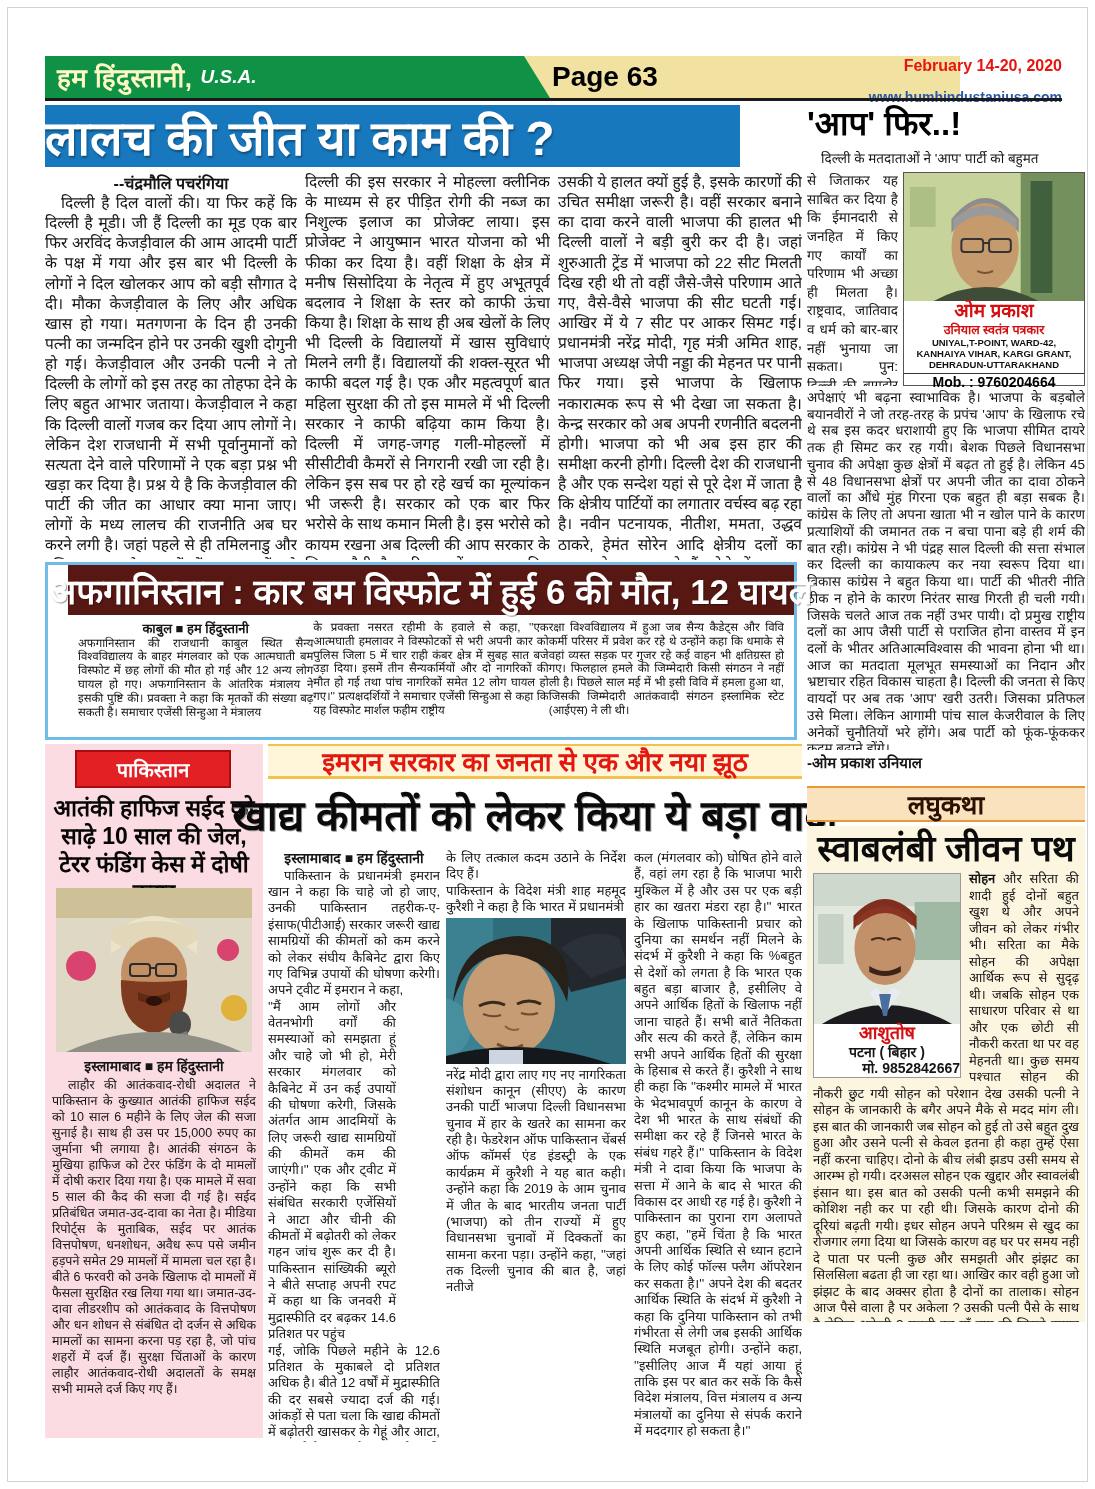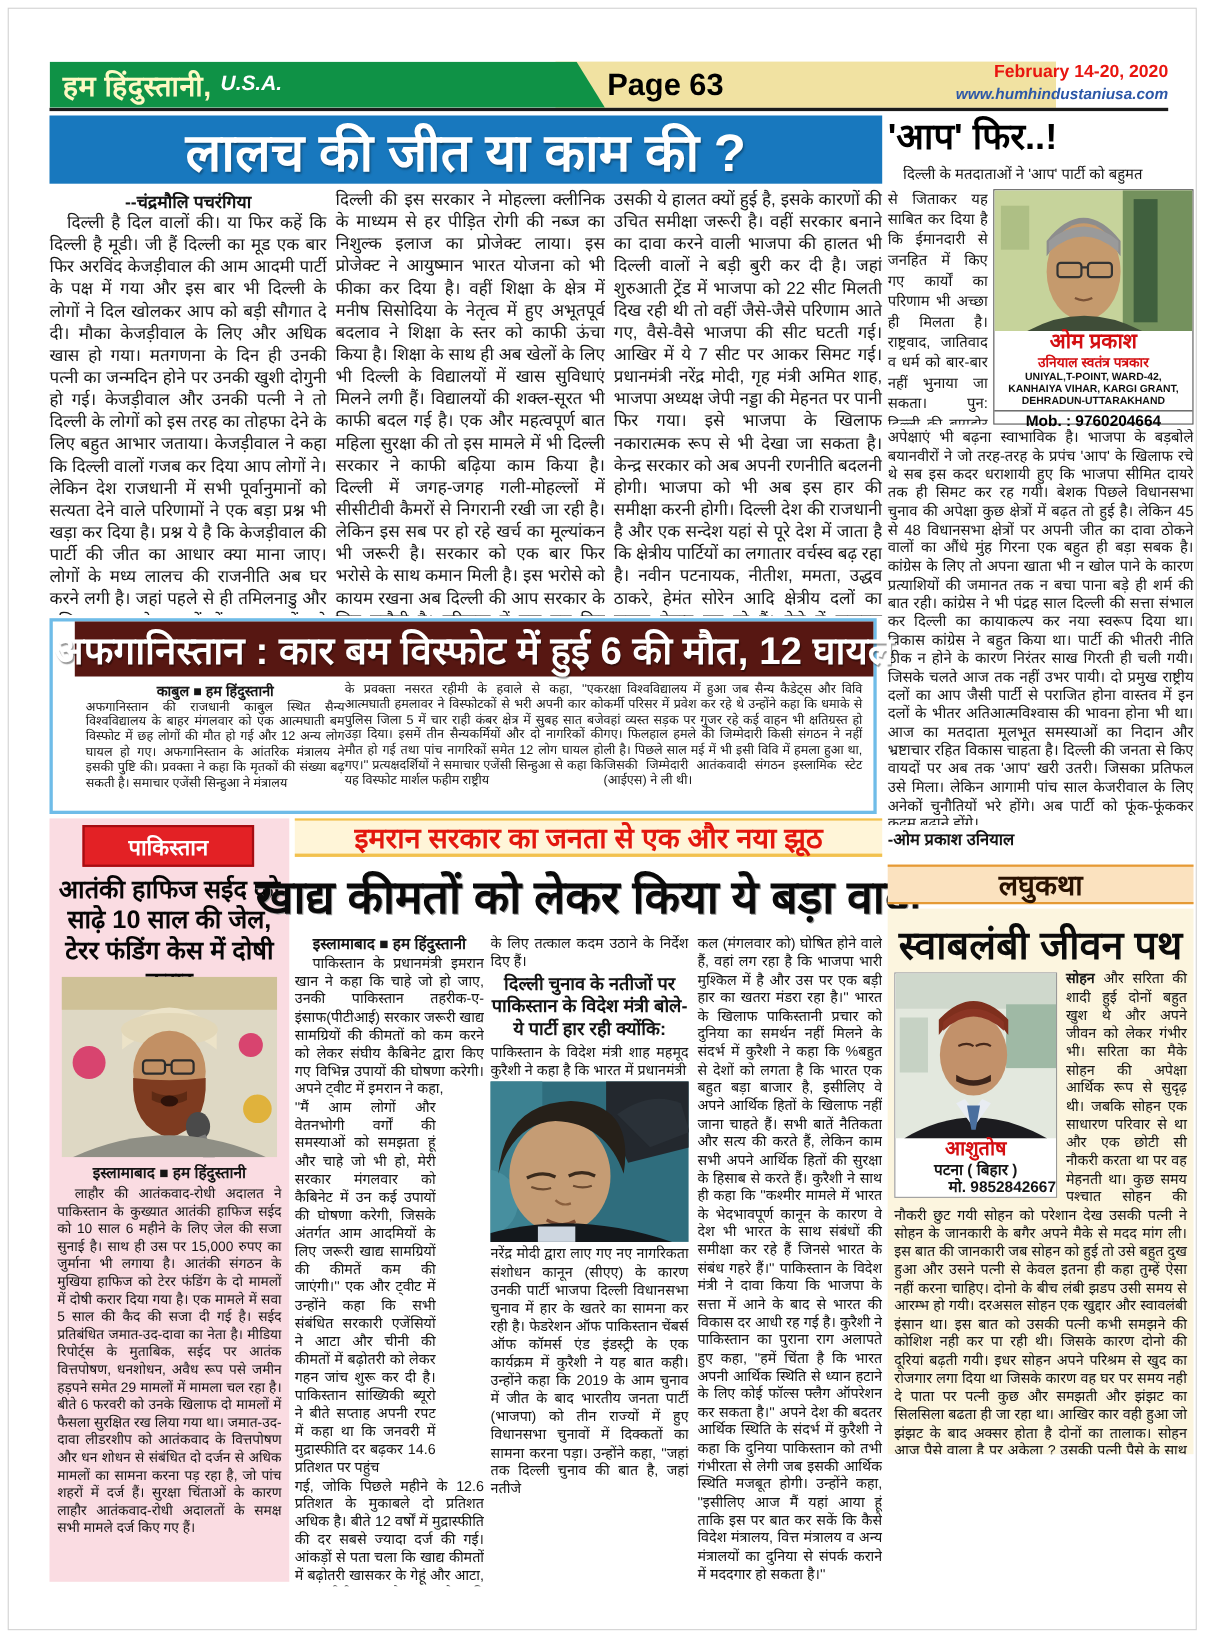--- a/index.html
+++ b/index.html
@@ -13,25 +13,25 @@
 
   
   .tab-yellow{left:505px;top:56px;width:455px;height:42px;background:#f1e2a2;}
   .masthead{left:45px;top:56px;width:505px;height:42px;background:#0f9246;
             clip-path:polygon(0 0,calc(100% - 26px) 0,100% 100%,0 100%);
             display:flex;align-items:center;padding-left:12px;box-sizing:border-box;z-index:2;}
   .masthead .hm{color:#fef9c3;font-weight:bold;font-size:26px;letter-spacing:.5px;}
   .masthead .usa{color:#fff;font-weight:bold;font-style:italic;font-size:19px;margin-left:8px;}
   .page-tab-label{left:552px;top:61px;width:160px;font-size:28px;font-weight:bold;color:#000;z-index:3;}
   .date-line{left:820px;top:57px;width:242px;text-align:right;color:#e8150f;font-weight:bold;font-size:16px;}
-  .site-line{left:820px;top:77px;width:242px;text-align:right;color:#2c57a7;font-weight:bold;font-size:14px;font-style:italic;}
+  .site-line{left:820px;top:89px;width:242px;text-align:right;color:#2c57a7;font-weight:bold;font-size:14px;}
   .header-rule{left:45px;top:98px;width:1017px;height:3px;background:#1b1b1b;}
 
   
-  .lead-banner{left:45px;top:105px;width:757px;height:62px;background:#1878be;display:flex;align-items:center;justify-content:center;}
+  .lead-banner{left:45px;top:105px;width:695px;height:62px;background:#1878be;display:flex;align-items:center;}
   .lead-banner span{color:#fff;font-weight:bold;font-size:48px;text-shadow:1px 2px 2px rgba(0,0,0,.35);white-space:nowrap;}
   .lead-byline{left:45px;top:172px;width:252px;font-weight:bold;font-size:16px;text-align:center;}
   .lead-col{font-size:15.5px;line-height:1.3;}
   .lead-c1{left:45px;top:193px;width:252px;height:366px;}
   .lead-c2{left:305px;top:172px;width:245px;height:388px;}
   .lead-c3{left:558px;top:172px;width:244px;height:388px;}
   .indent{text-indent:16px;}
 
   
   .aap-headline{left:807px;top:100px;width:278px;font-size:33px;font-weight:bold;color:#000;}
@@ -76,21 +76,21 @@
   .imr-c3{left:634px;top:850px;width:168px;height:630px;}
   .imr-byline{text-align:center;font-weight:bold;font-size:14px;}
   .imr-narrow{margin-right:44px;}
   .imr-subhead{font-weight:bold;font-size:16.5px;line-height:1.25;text-align:center;margin:2px 0;}
   .imran-photo{display:block;width:226px;height:146px;margin-left:-45px;margin-top:2px;margin-bottom:3px;}
 
   
   .lk-band{left:807px;top:786px;width:278px;height:36px;background:#fbe2bf;border-top:2px solid #e59a35;border-bottom:2px solid #e59a35;
            display:flex;align-items:center;justify-content:center;box-sizing:border-box;}
   .lk-band span{font-weight:bold;font-size:26px;color:#2a1200;}
-  .lk-block{left:807px;top:826px;width:278px;height:496px;background:#fcf5df;box-sizing:border-box;padding:15px 6px;}
+  .lk-block{left:807px;top:826px;width:278px;height:496px;background:#fcf5df;box-sizing:border-box;padding:4px 6px;}
   .lk-headline{text-align:center;font-weight:bold;font-size:36px;line-height:1.04;color:#0b0b0b;}
   .lk-body{font-size:13px;line-height:1.27;text-align:justify;margin-top:4px;}
   .lk-photo-wrap{float:left;width:148px;margin:2px 8px 2px 0;background:#fff;border:1px solid #999;box-sizing:border-box;}
   .lk-photo{display:block;width:100%;height:150px;}
   .lk-cap-name{color:#d40f12;font-weight:bold;font-size:18px;text-align:center;line-height:1.1;}
   .lk-cap-place{font-weight:bold;font-size:14px;text-align:center;line-height:1.15;}
   .lk-cap-mob{font-weight:bold;font-size:14px;text-align:right;line-height:1.2;}
   .lk-lead{font-weight:bold;}
 </style>
 </head>
@@ -195,21 +195,20 @@
     <span>खाद्य कीमतों को लेकर किया ये बड़ा वादा</span>
   </div>
   <div class="abs imr-col imr-c1 ovh">
     <div class="imr-byline">इस्लामाबाद ■ हम हिंदुस्तानी</div>
     <div class="just indent">पाकिस्तान के प्रधानमंत्री इमरान खान ने कहा कि चाहे जो हो जाए, उनकी पाकिस्तान तहरीक-ए-इंसाफ(पीटीआई) सरकार जरूरी खाद्य सामग्रियों की कीमतों को कम करने को लेकर संघीय कैबिनेट द्वारा किए गए विभिन्न उपायों की घोषणा करेगी। अपने ट्वीट में इमरान ने कहा,</div>
     <div class="just imr-narrow">''मैं आम लोगों और वेतनभोगी वर्गों की समस्याओं को समझता हूं और चाहे जो भी हो, मेरी सरकार मंगलवार को कैबिनेट में उन कई उपायों की घोषणा करेगी, जिसके अंतर्गत आम आदमियों के लिए जरूरी खाद्य सामग्रियों की कीमतें कम की जाएंगी।'' एक और ट्वीट में उन्होंने कहा कि सभी संबंधित सरकारी एजेंसियों ने आटा और चीनी की कीमतों में बढ़ोतरी को लेकर गहन जांच शुरू कर दी है। पाकिस्तान सांख्यिकी ब्यूरो ने बीते सप्ताह अपनी रपट में कहा था कि जनवरी में मुद्रास्फीति दर बढ़कर 14.6 प्रतिशत पर पहुंच</div>
     <div class="just">गई, जोकि पिछले महीने के 12.6 प्रतिशत के मुकाबले दो प्रतिशत अधिक है। बीते 12 वर्षों में मुद्रास्फीति की दर सबसे ज्यादा दर्ज की गई। आंकड़ों से पता चला कि खाद्य कीमतों में बढ़ोतरी खासकर के गेहूं और आटा, दाल, चीनी, गुड़ और खाद्य तेल की वजह से जनवरी में मुद्रस्फीति की दर में इतना उछाल आया। देश में बढ़ती कीमतों की वजह से चौतरफा आलोचना झेल रहे, खान ने शनिवार को अपने आर्थिक टीम के सदस्यों को मुख्य खाद्य सामग्रियों की कीमतों को कम करने</div>
   </div>
   <div class="abs imr-col imr-c2 ovh">
     <div class="just">के लिए तत्काल कदम उठाने के निर्देश दिए हैं।</div>
-    <div class="imr-subhead">दिल्ली चुनाव के नतीजों पर पाकिस्तान के विदेश मंत्री बोले- ये पार्टी हार रही क्योंकि:</div>
     <div class="just">पाकिस्तान के विदेश मंत्री शाह महमूद कुरैशी ने कहा है कि भारत में प्रधानमंत्री</div>
     <svg class="imran-photo" viewBox="0 0 226 146" preserveAspectRatio="none">
       <rect width="226" height="146" fill="#2f6d7d"></rect>
       <rect width="92" height="146" fill="#3c8191"></rect>
       <circle cx="40" cy="110" r="30" fill="#4e9aa8" opacity="0.6"></circle>
       <circle cx="195" cy="28" r="26" fill="#1d4e5c"></circle>
       <path d="M150 0 L226 0 L226 60 L170 74 L150 30 Z" fill="#23282e"></path>
       <ellipse cx="108" cy="86" rx="46" ry="52" fill="#c59c74"></ellipse>
       <path d="M52 84 Q58 20 118 18 Q176 20 166 84 Q150 38 104 36 Q66 38 52 84 Z" fill="#262019"></path>
       <path d="M160 30 Q190 8 218 20 L226 46 L190 60 Z" fill="#2a3138"></path>

